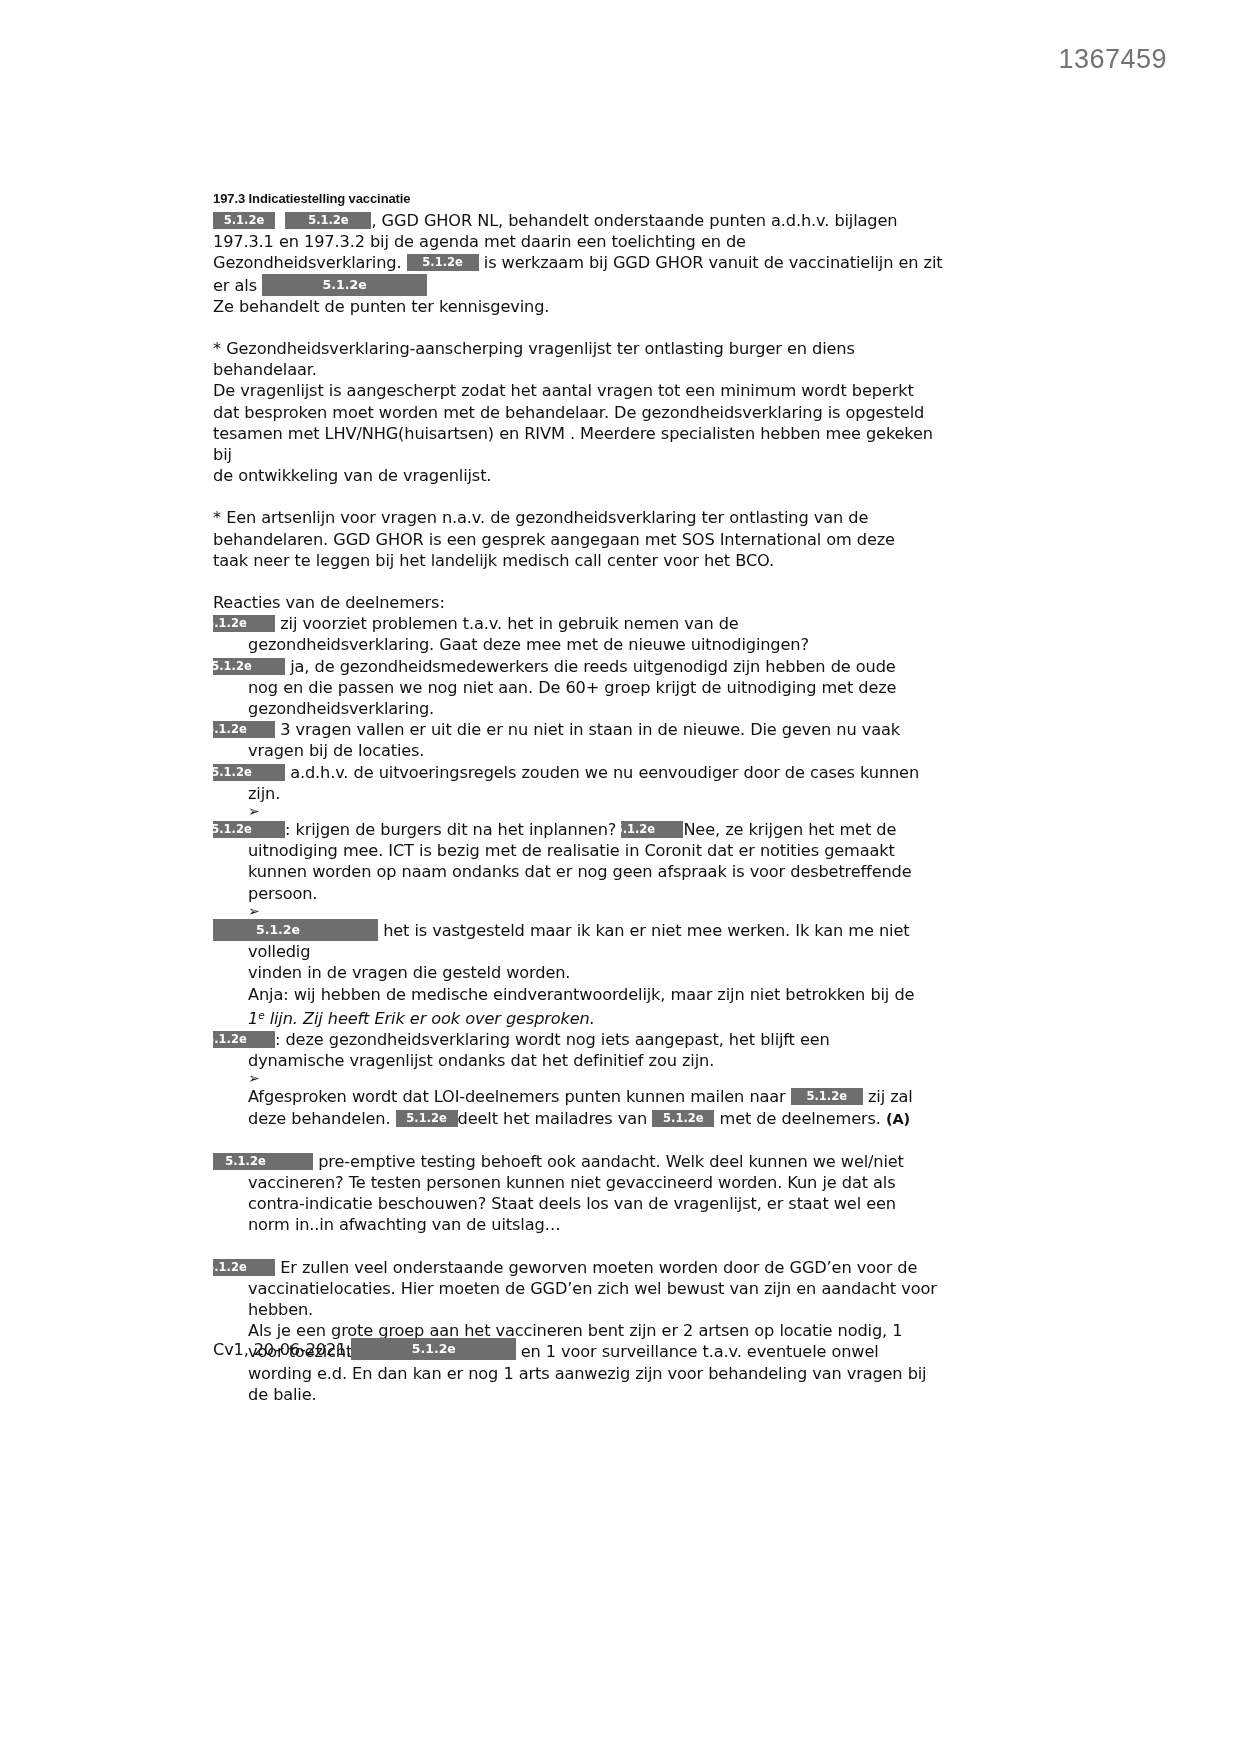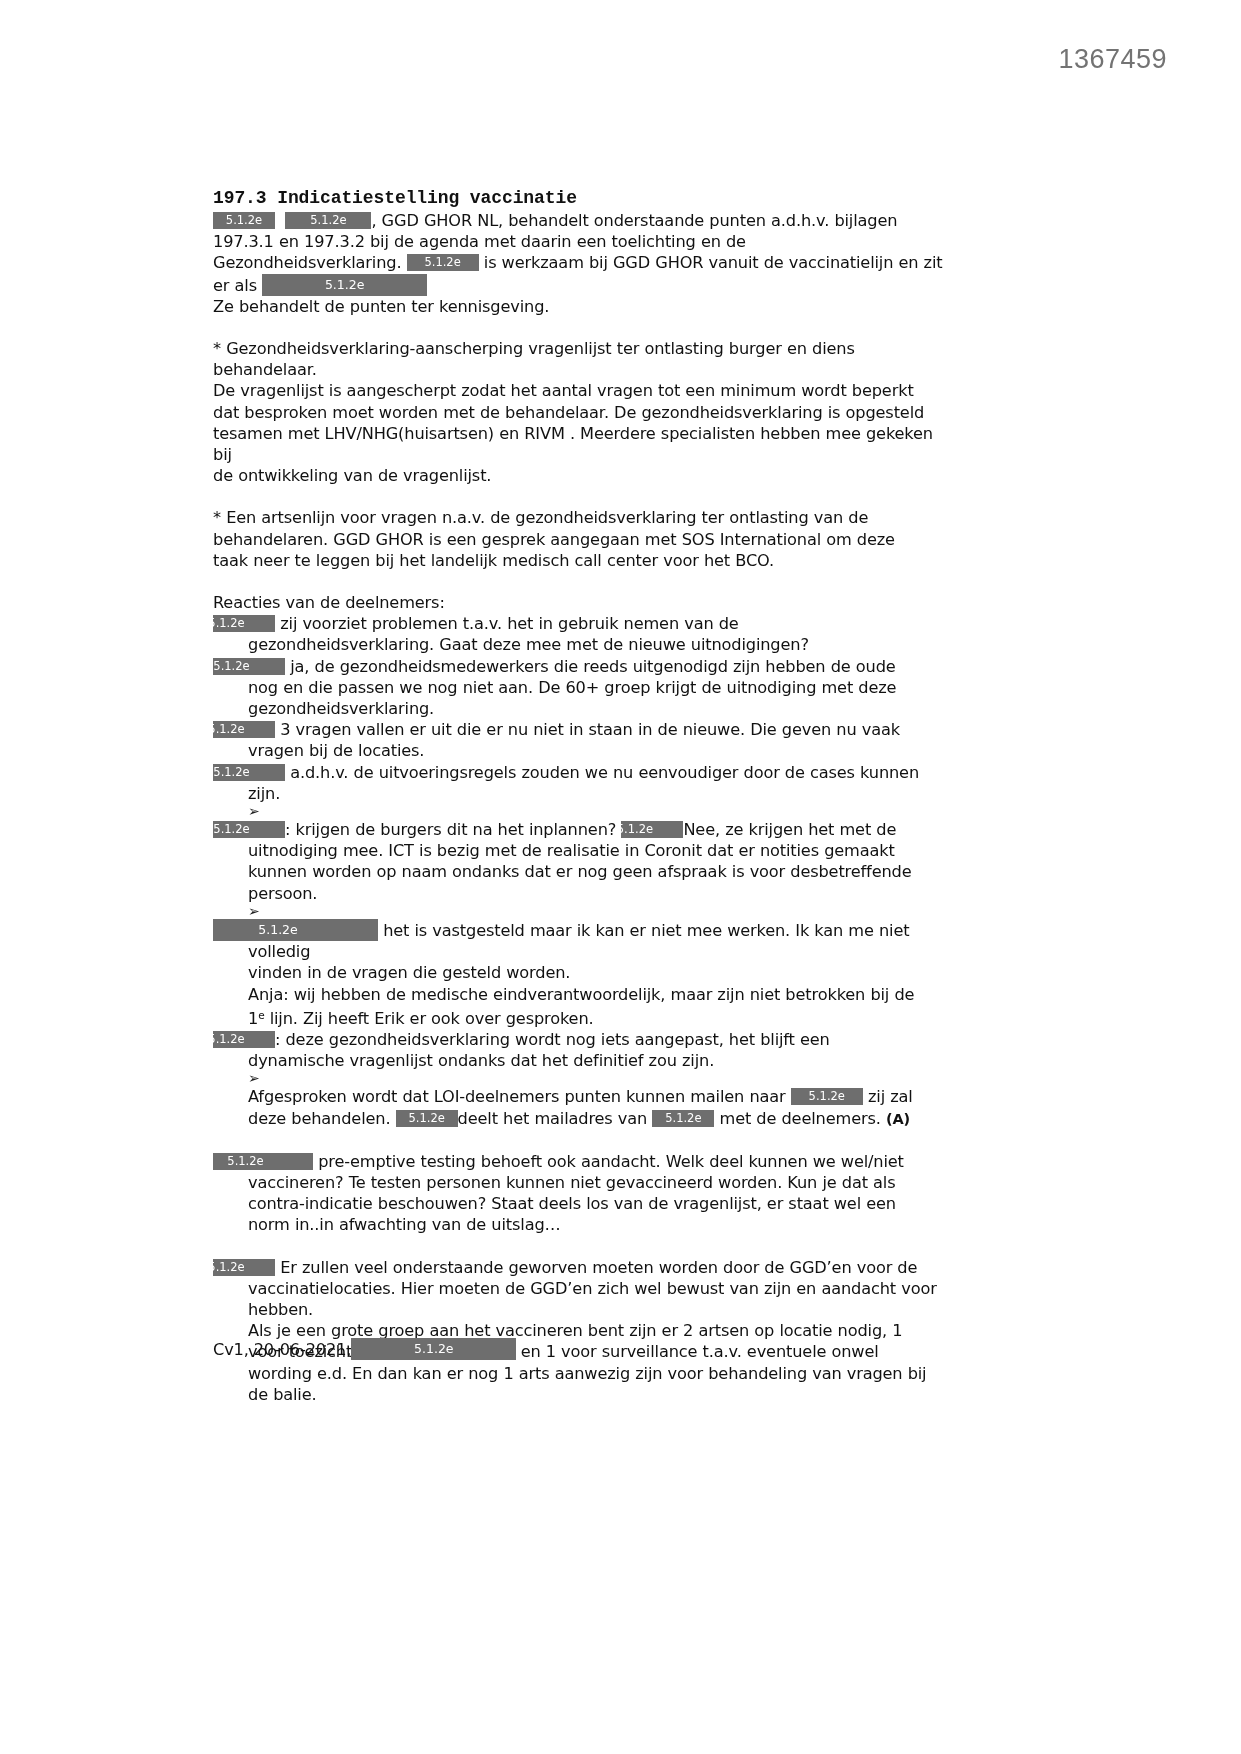--- a/index.html
+++ b/index.html
@@ -38,23 +38,23 @@
   
   .doc-body {
     position: absolute;
     left: 213px;
     top: 188px;
     width: 730px;
   }
 
   
   .heading {
-    font-family: Liberation Mono, monospace;
+    font-family: Liberation Sans, sans-serif;
     font-weight: bold;
-    font-size: 18px;
+    font-size: 13px;
     line-height: 21px;
     margin: 0 0 1px 0;
     letter-spacing: -0.1px;
   }
   .para {
     font-size: 16.2px;
     line-height: 21.2px;
     margin: 0;
     letter-spacing: -0.15px;
     word-spacing: 0.2px;
@@ -77,20 +77,21 @@
     color: #ffffff;
     font-size: 11.5px;
     font-family: "DejaVu Sans", sans-serif;
     line-height: 17px;
     height: 17px;
     text-align: center;
     vertical-align: -3px;
     letter-spacing: 0px;
     overflow: hidden;
     white-space: nowrap;
+    font-weight: bold;
   }
   .redact.w-sm    { width: 62px; }
   .redact.w-md    { width: 72px; }
   .redact.w-lg    { width: 86px; }
   .redact.w-xl    { width: 100px; }
   .redact.w-3xl   { width: 165px; }
   .redact.tall {
     height: 22px;
     line-height: 22px;
     font-size: 12.5px;
@@ -115,21 +116,21 @@
   
   .footer {
     position: absolute;
     left: 213px;
     top: 1338px;
     font-size: 16.2px;
     line-height: 21px;
     letter-spacing: -0.15px;
   }
 
-  .nowrap { white-space: nowrap; }
+  .nowrap { white-space: nowrap; font-style: italic; }
 </style>
 </head>
 <body>
 
 <div class="page">
 
   <div class="page-number">1367459</div>
 
   <div class="doc-body">
 

